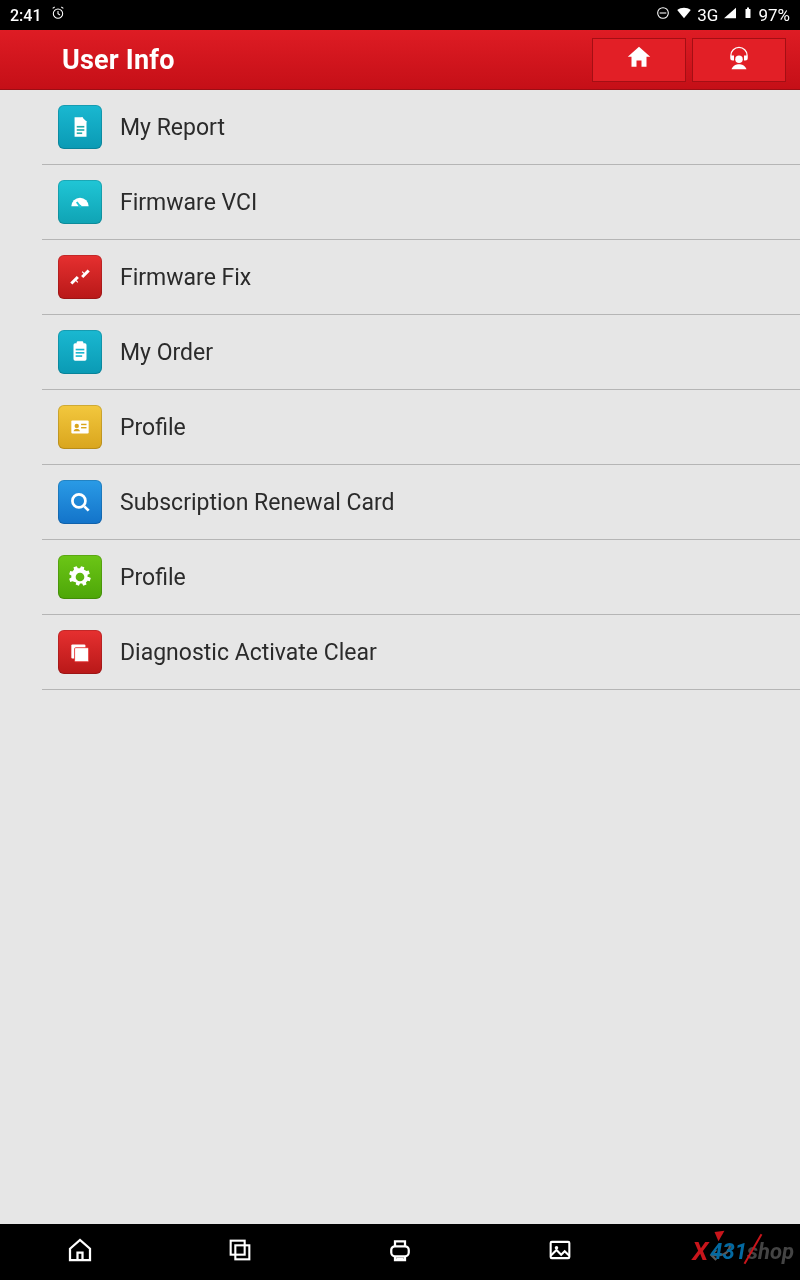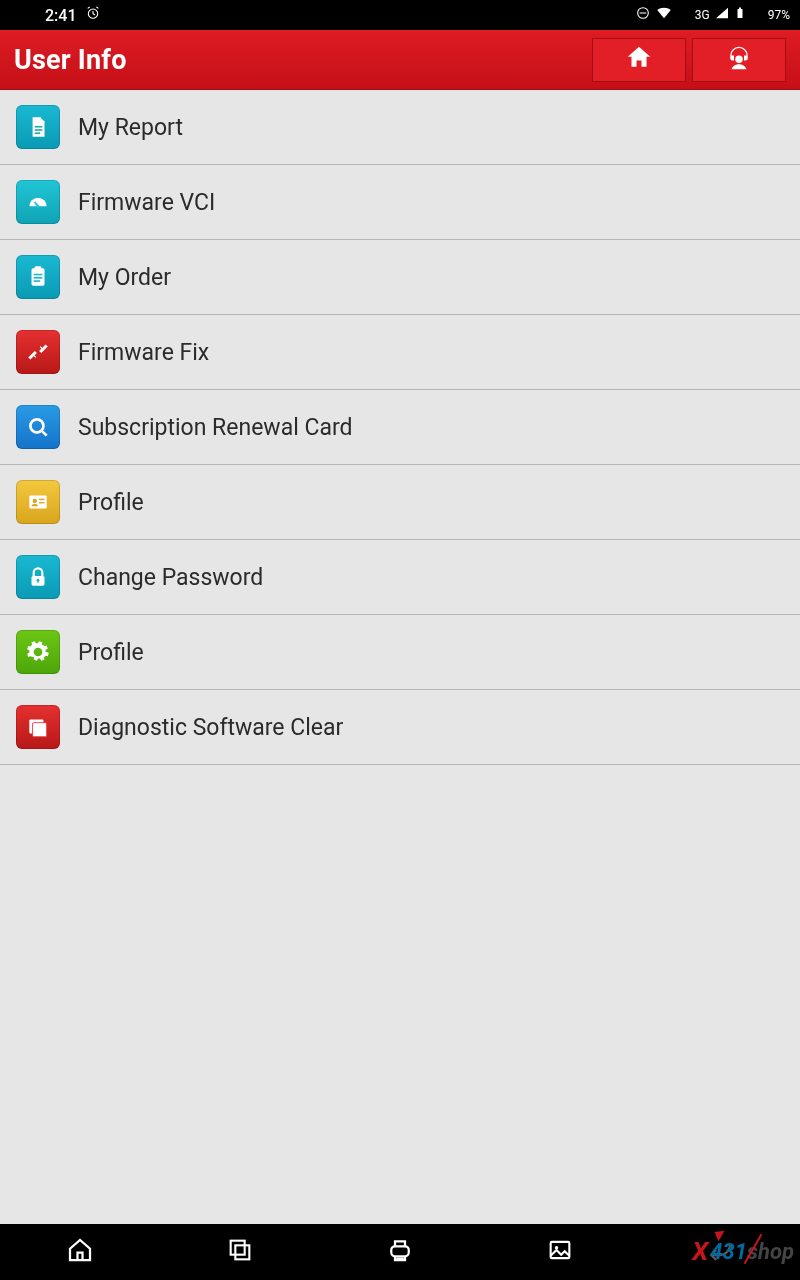--- a/index.html
+++ b/index.html
@@ -12,44 +12,44 @@
   }
 
   
   .status-bar {
     height:30px; width:100%;
     background:#000; color:#fff;
     display:flex; align-items:center;
     padding:0 10px;
     font-size:16px;
   }
-  .status-left { display:flex; align-items:center; gap:8px; font-weight:500;margin-left:35px; }
+  .status-left { display:flex; align-items:center; gap:8px; font-weight:500; }
   .status-right { margin-left:auto; display:flex; align-items:center; gap:4px; }
-  .status-right .txt { font-size:12px;margin-left:18px; }
+  .status-right .txt { font-size:17px; }
 
   
   .app-header {
     height:60px; width:100%;
     background:linear-gradient(#de1c24,#c50f17);
     color:#fff;
     display:flex; align-items:center;
     padding:0 14px;
     border-bottom:1px solid #9b0e14;
   }
-  .app-header h1 { font-size:27px; font-weight:700; letter-spacing:.2px;}
+  .app-header h1 { font-size:27px; font-weight:700; letter-spacing:.2px;margin-left:48px;}
   .hdr-right { margin-left:auto; display:flex; gap:6px; }
   .hdr-btn {
     width:94px; height:44px;
     background:#e21f26;
     border:1px solid #a40f14;
     display:flex; align-items:center; justify-content:center;
   }
 
   
-  .list { width:100%; }
+  .list { width:100%;padding-left:42px; }
   .row {
     height:75px;
     display:flex; align-items:center;
     padding:0 16px;
     border-bottom:1px solid #b5b5b5;
     background:#e6e6e6;
   }
   .row:first-child { border-top:0px; }
   .row .icon {
     width:44px; height:44px;
@@ -189,88 +189,77 @@
         <div class="icon bg-teal2">
           <svg viewBox="0 0 24 24" fill="#fff">
             <path d="M4 16a8 8 0 0116 0H4z"></path>
             <circle cx="12" cy="16" r="1.4" fill="#20c6d6"></circle>
             <path d="M12 16l-3-4" stroke="#20c6d6" stroke-width="1.8"></path>
           </svg>
         </div>
         <span class="label">Firmware VCI</span>
       </div>
       <div class="row">
+        <div class="icon bg-red">
+          <svg viewBox="0 0 24 24" fill="#fff">
+            <path d="M5 19l6-6-2-2-6 6 2 2zM19 5l-6 6 2 2 6-6-2-2z"></path>
+            <path d="M14 7l3 3M7 14l3 3" stroke="#fff" stroke-width="1"></path>
+          </svg>
+        </div>
+        <span class="label">Firmware Fix</span>
+      </div>
+      <div class="row">
         <div class="icon bg-teal">
           <svg viewBox="0 0 24 24" fill="#fff">
             <rect x="6" y="4" width="12" height="16" rx="1.5"></rect>
             <rect x="9" y="2" width="6" height="4" rx="1" fill="#fff"></rect>
             <rect x="8" y="9" width="8" height="1.5" fill="#1ab8d1"></rect>
             <rect x="8" y="12" width="8" height="1.5" fill="#1ab8d1"></rect>
             <rect x="8" y="15" width="6" height="1.5" fill="#1ab8d1"></rect>
           </svg>
         </div>
         <span class="label">My Order</span>
       </div>
       <div class="row">
-        <div class="icon bg-red">
-          <svg viewBox="0 0 24 24" fill="#fff">
-            <path d="M5 19l6-6-2-2-6 6 2 2zM19 5l-6 6 2 2 6-6-2-2z"></path>
-            <path d="M14 7l3 3M7 14l3 3" stroke="#fff" stroke-width="1"></path>
-          </svg>
-        </div>
-        <span class="label">Firmware Fix</span>
-      </div>
-      <div class="row">
-        <div class="icon bg-blue2">
-          <svg viewBox="0 0 24 24" fill="none" stroke="#fff" stroke-width="2.5">
-            <circle cx="11" cy="11" r="6"></circle>
-            <path d="M16 16l4 4"></path>
-          </svg>
-        </div>
-        <span class="label">Subscription Renewal Card</span>
-      </div>
-      <div class="row">
         <div class="icon bg-yellow">
           <svg viewBox="0 0 24 24" fill="#fff">
             <rect x="4" y="6" width="16" height="12" rx="1"></rect>
             <circle cx="9" cy="11" r="2" fill="#d9a51d"></circle>
             <path d="M6 16c.6-1.6 2-2.3 3-2.3s2.4.7 3 2.3" fill="#d9a51d"></path>
             <rect x="13" y="9" width="5" height="1.3" fill="#d9a51d"></rect>
             <rect x="13" y="12" width="5" height="1.3" fill="#d9a51d"></rect>
           </svg>
         </div>
         <span class="label">Profile</span>
       </div>
       <div class="row">
-        <div class="icon bg-teal">
-          <svg viewBox="0 0 24 24" fill="#fff">
-            <rect x="6" y="11" width="12" height="9" rx="1.5"></rect>
-            <path d="M8 11V8a4 4 0 018 0v3" fill="none" stroke="#fff" stroke-width="2"></path>
-            <circle cx="12" cy="15" r="1.3" fill="#1ab8d1"></circle>
-            <rect x="11.4" y="15" width="1.2" height="2.4" fill="#1ab8d1"></rect>
-          </svg>
-        </div>
-        <span class="label">Change Password</span>
+        <div class="icon bg-blue2">
+          <svg viewBox="0 0 24 24" fill="none" stroke="#fff" stroke-width="2.5">
+            <circle cx="11" cy="11" r="6"></circle>
+            <path d="M16 16l4 4"></path>
+          </svg>
+        </div>
+        <span class="label">Subscription Renewal Card</span>
       </div>
       <div class="row">
         <div class="icon bg-green2">
           <svg viewBox="0 0 24 24" fill="#fff">
             <path d="M12 8a4 4 0 100 8 4 4 0 000-8zm8 4l2 1-1 3-2-.5-1.5 1.5.5 2-3 1-1-2h-2l-1 2-3-1 .5-2L5 16l-2 .5-1-3 2-1v-2l-2-1 1-3 2 .5L6.5 5 6 3l3-1 1 2h2l1-2 3 1-.5 2L18 6.5l2-.5 1 3-2 1v2z"></path>
           </svg>
         </div>
         <span class="label">Profile</span>
       </div>
       <div class="row">
         <div class="icon bg-red">
           <svg viewBox="0 0 24 24" fill="#fff">
             <rect x="4" y="5" width="13" height="13" rx="1"></rect>
             <rect x="7" y="8" width="13" height="13" rx="1" fill="#fff" stroke="#e63030" stroke-width=".8"></rect>
           </svg>
         </div>
-        <span class="label">Diagnostic Software Clear</span>
+        <span class="label">Diagnostic Activate Clear</span>
       </div>
     </div>
 
   <div class="filler"></div>
 </div>
 
 <div class="sys-nav">
   <div class="nav-btn">
     <span>
       <svg viewBox="0 0 24 24" width="30" height="30" fill="none" stroke="#fff" stroke-width="1.8">

